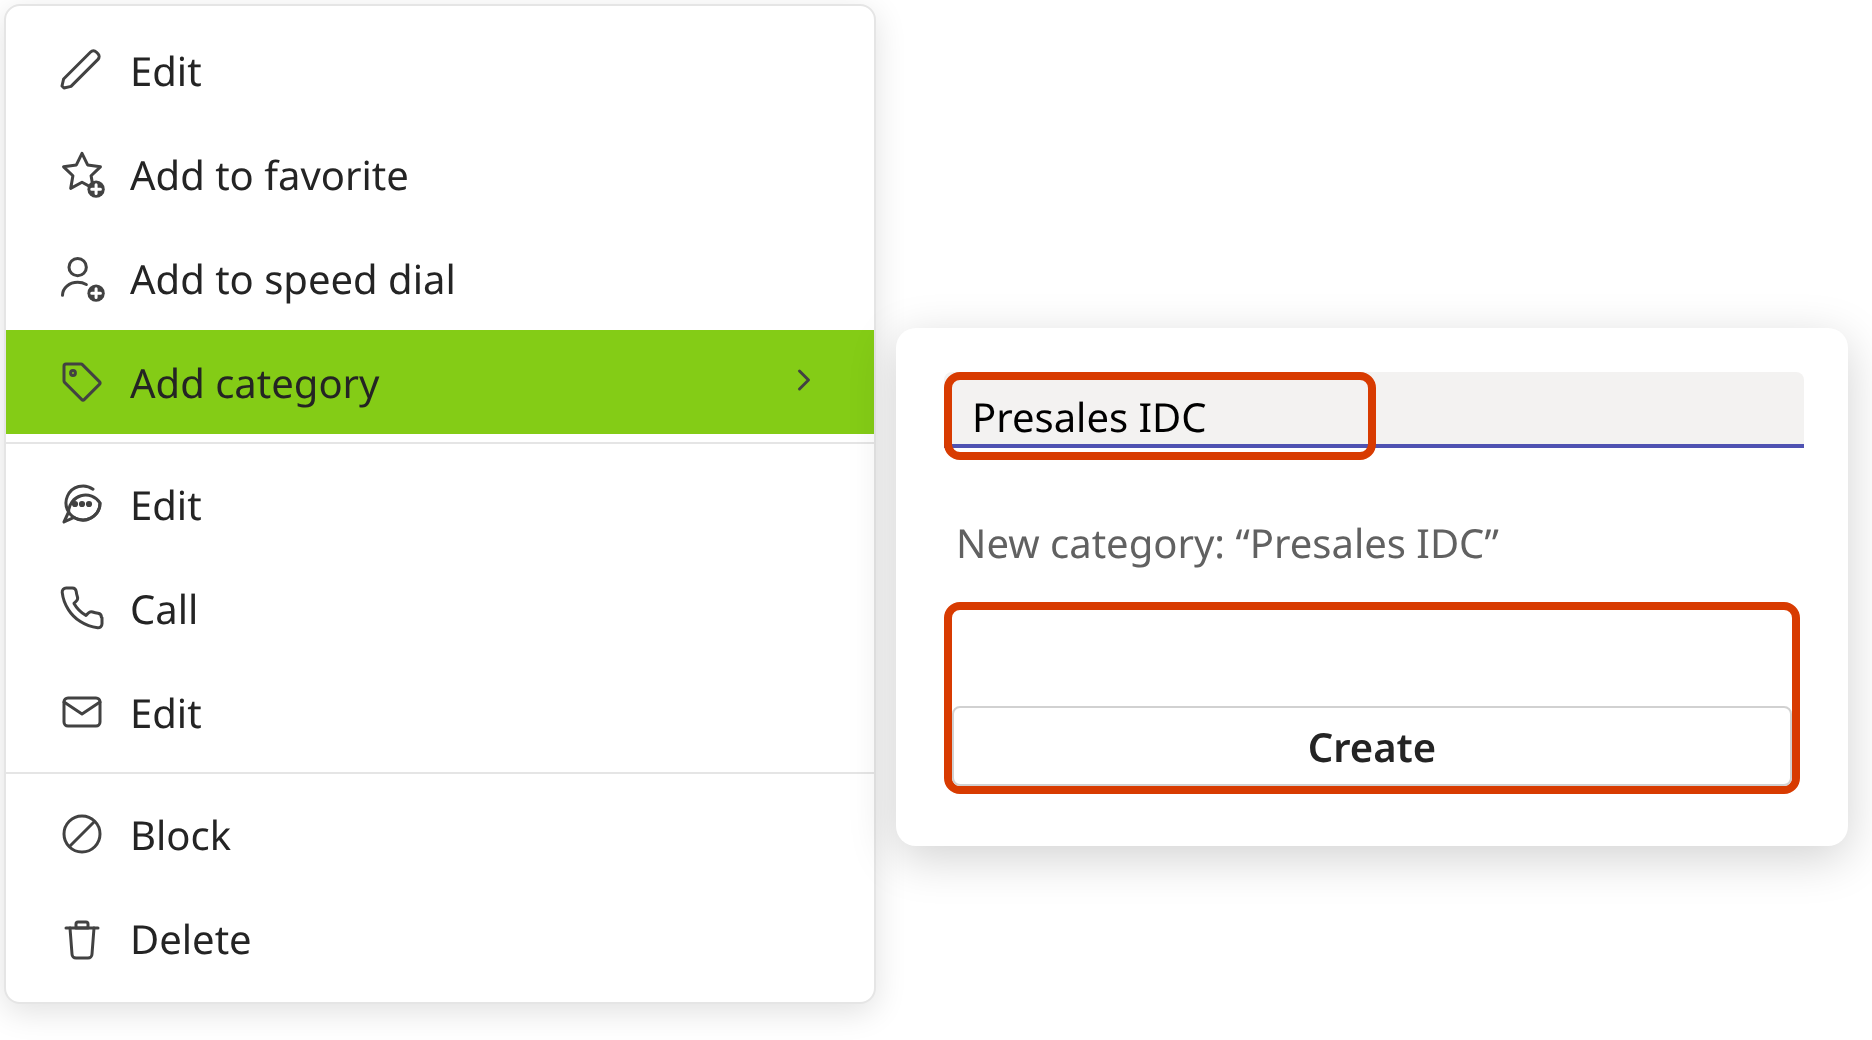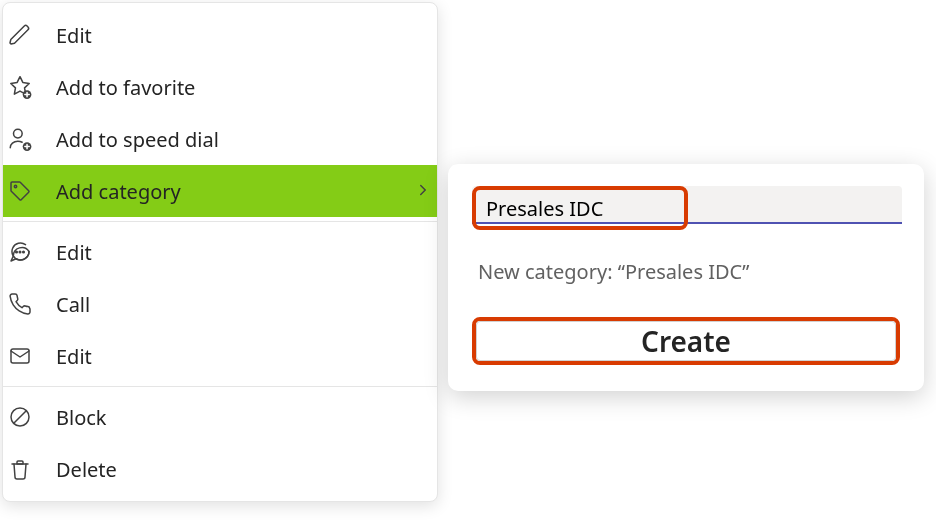--- a/index.html
+++ b/index.html
@@ -21,22 +21,22 @@
       border: 1px solid #e5e5e5;
       border-radius: 8px;
       box-shadow: 0 4px 16px rgba(0,0,0,0.12);
       overflow: hidden;
       padding: 6px 0;
     }
     .menu-item {
       display: flex;
       align-items: center;
       height: 52px;
-      padding: 0 3px;
-      gap: 22px;
+      padding: 0 24px;
+      gap: 10px;
       cursor: pointer;
       position: relative;
     }
     .menu-item.selected {
       background: #84cc16;
     }
     .menu-item .icon {
       width: 28px;
       height: 28px;
       flex: 0 0 28px;
@@ -100,39 +100,40 @@
       font-family: inherit;
     }
     .category-row {
       position: relative;
       height: 44px;
       margin-bottom: 28px;
     }
     .hint {
       font-size: 20px;
       color: #616161;
-      margin-bottom: 32px;
+      margin-bottom: 16px;
       padding-left: 6px;
     }
     .create-btn-wrap {
       border: 4px solid #d83b01;
       border-radius: 8px;
       width: 100%;
     }
     .create-btn {
       width: 100%;
       height: 40px;
       background: #fff;
       border: 1px solid #d1d1d1;
       border-radius: 4px;
-      font-size: 28px;
+      font-size: 20px;
       font-weight: 600;
       color: #242424;
       cursor: pointer;
       font-family: inherit;
+      margin-top: 48px;
     }
     svg { display: block; }
   </style>
 </head>
 <body>
 
 <div class="context-menu">
 
   <div class="menu-item">
     <span class="icon">

